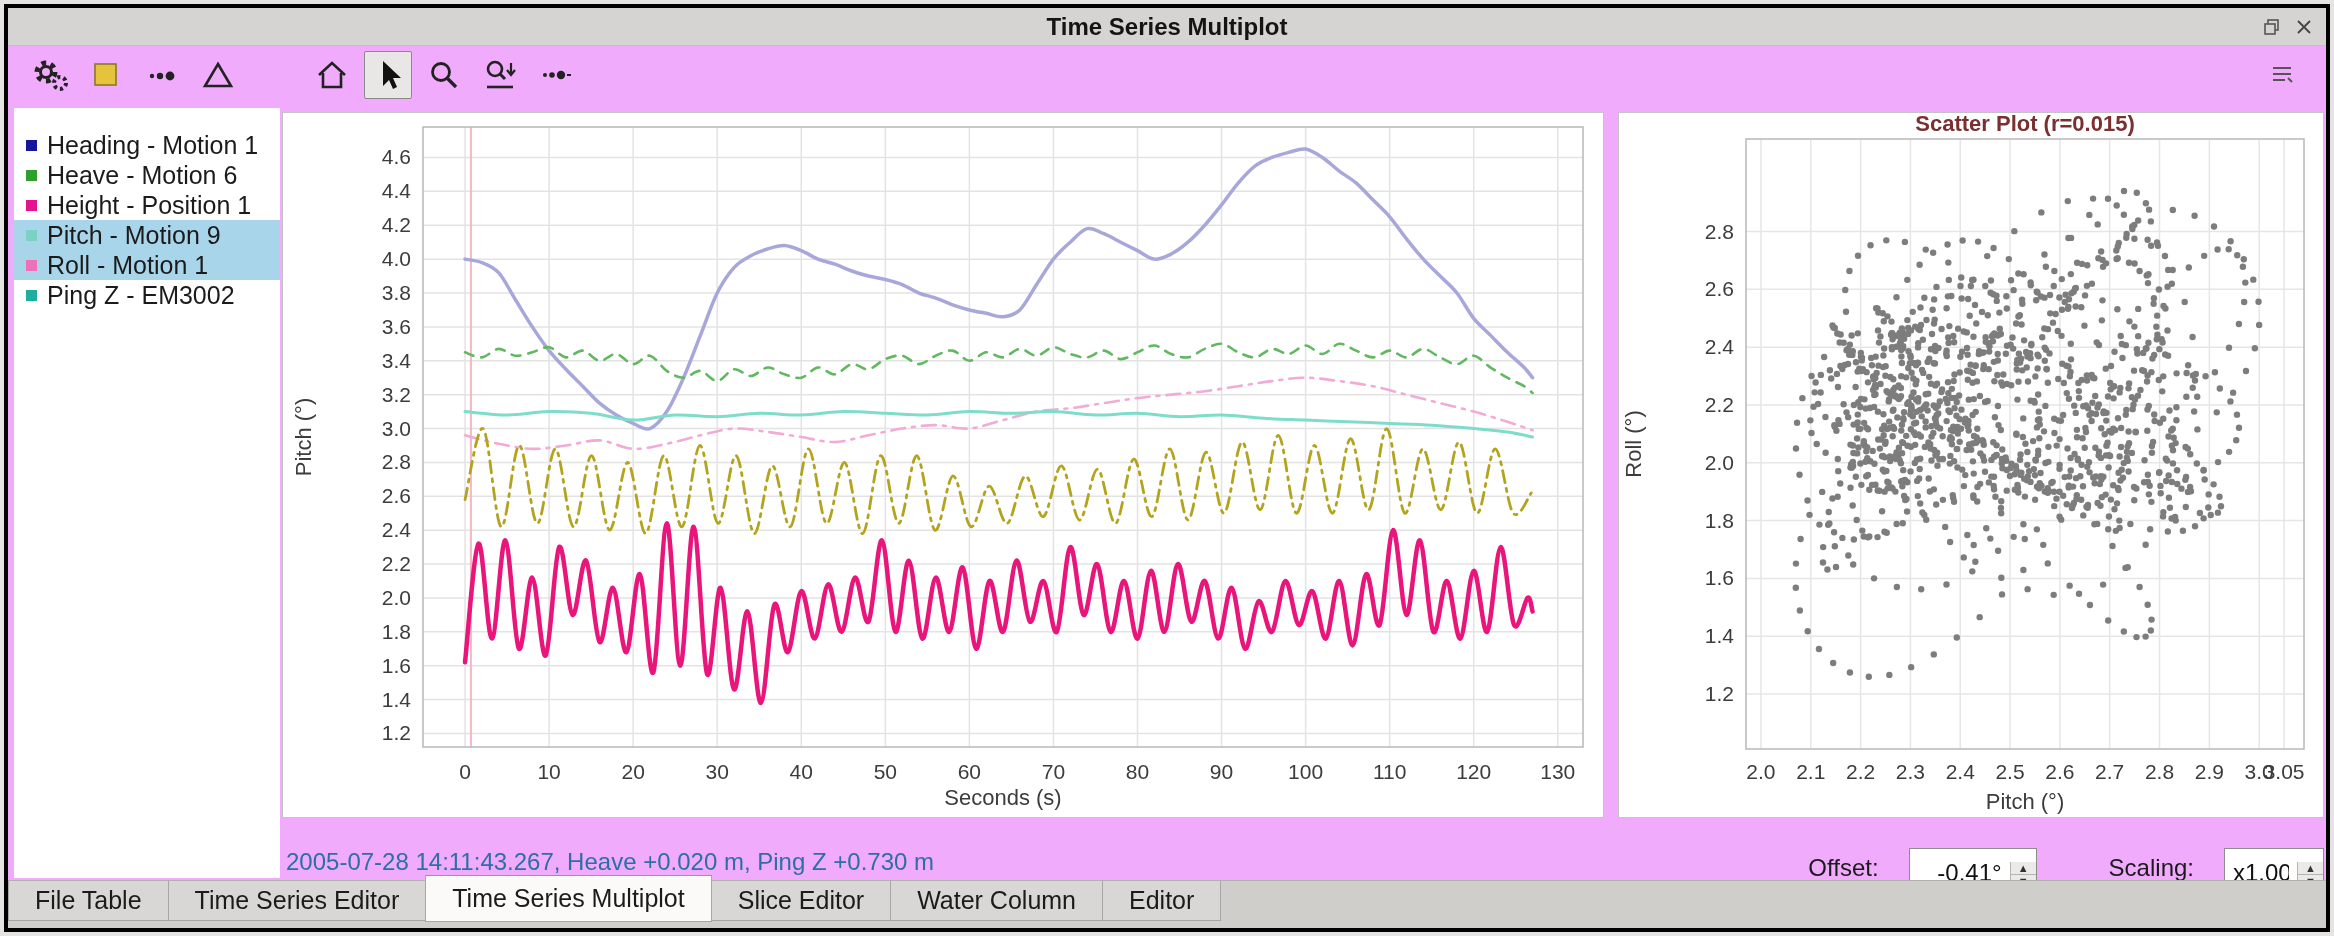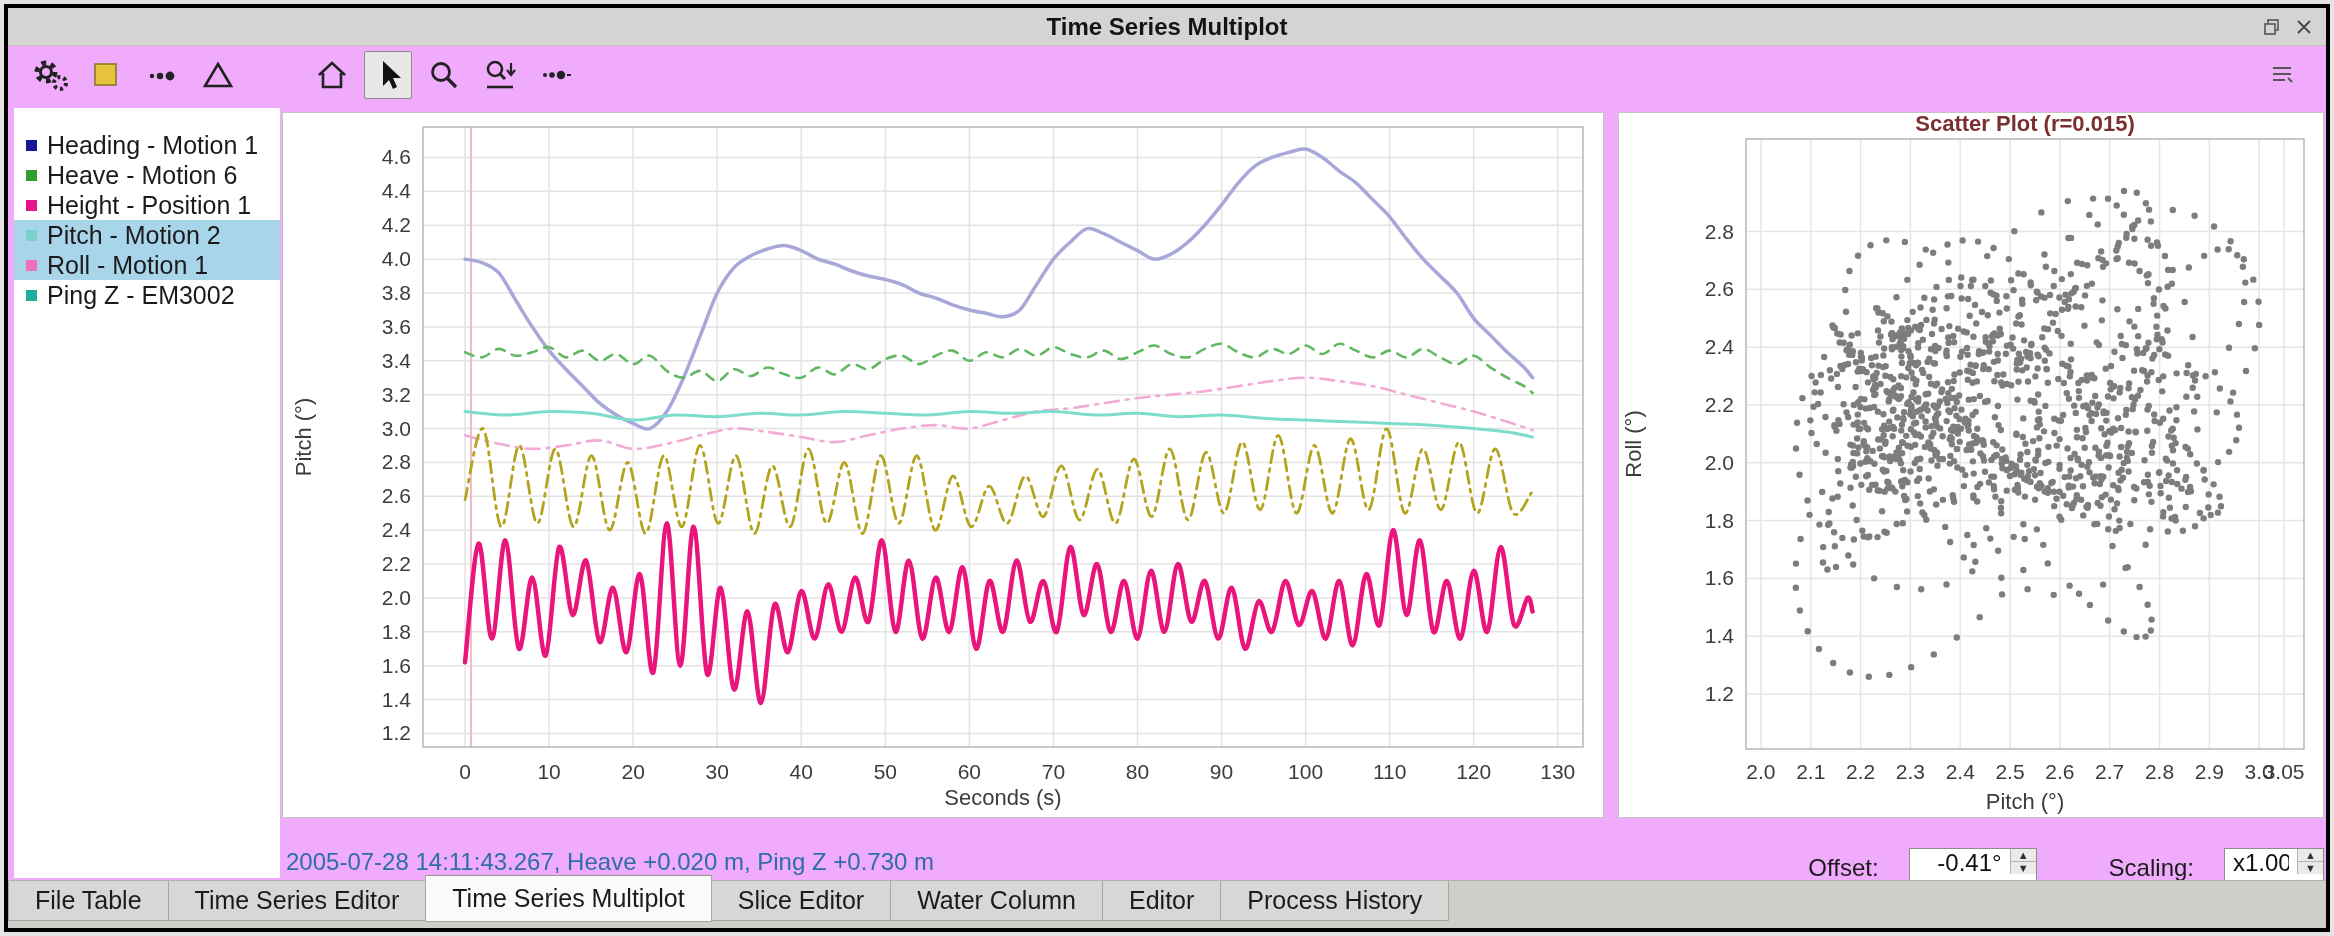--- a/index.html
+++ b/index.html
@@ -16,21 +16,21 @@
   .panel-menu{position:absolute;right:26px;top:10px}
   .legend-panel{position:absolute;left:6px;top:100px;width:266px;bottom:50px;background:#ffffff;padding-top:22px}
   .lg-row{display:flex;align-items:center;height:30px;font-size:25px;color:#1b1b1b}
   .lg-row.sel{background:#a9d5eb}
   .lg-sq{width:11px;height:11px;margin:0 10px 0 12px;flex:0 0 auto}
   .card{position:absolute;background:#ffffff;border:1px solid #c6c4c2}
   #ts-card{left:274px;top:104px;width:1322px;height:706px}
   #sc-card{left:1610px;top:104px;width:706px;height:706px}
   .status{position:absolute;left:278px;top:840px;font-size:24px;color:#2d6ea6}
   .controls{position:absolute;left:1610px;top:838px;width:706px;height:44px;display:flex;align-items:center;justify-content:flex-end;gap:30px;font-size:24px;color:#1b1b1b}
-  .spinbox{display:flex;border:1px solid #8f8d8b;background:#fff;height:40px;align-items:flex-start}
+  .spinbox{display:flex;border:1px solid #8f8d8b;background:#fff;height:40px;align-items:flex-end}
   .spinbox input{border:none;outline:none;font-size:24px;text-align:right;padding:0 8px;font-family:inherit;color:#111;background:#fff}
   .spincol{width:26px;border-left:1px solid #b5b3b1;display:flex;flex-direction:column}
   .spinbtn{flex:1;display:flex;align-items:center;justify-content:center;font-size:11px;color:#333;background:#eceae8}
   .spinbtn.up{border-bottom:1px solid #b5b3b1}
   .tabstrip{position:absolute;left:0;right:0;bottom:0;height:48px;background:#d0cecb;border-top:1px solid #b3b1af;overflow:visible}
   .tabs{display:flex;align-items:flex-start;}
   .tab{height:40px;padding:0 26px;display:flex;align-items:center;font-size:25px;color:#1b1b1b;background:#d9d7d5;border:1px solid #a8a6a4;border-top:none;margin-right:-1px;white-space:nowrap}
   .tab.active{background:#fbfaf9;height:47px;margin-top:-6px;border-top:1px solid #989694;position:relative;z-index:2}
   svg{display:block}
 </style>
@@ -130,21 +130,21 @@
       <div class="lg-row">
         <span class="lg-sq" style="background: rgb(47, 158, 47);"></span>
         <span>Heave - Motion 6</span>
       </div>
       <div class="lg-row">
         <span class="lg-sq" style="background: rgb(230, 17, 140);"></span>
         <span>Height - Position 1</span>
       </div>
       <div class="lg-row sel">
         <span class="lg-sq" style="background: rgb(121, 210, 197);"></span>
-        <span>Pitch - Motion 2</span>
+        <span>Pitch - Motion 9</span>
       </div>
       <div class="lg-row sel">
         <span class="lg-sq" style="background: rgb(239, 111, 185);"></span>
         <span>Roll - Motion 1</span>
       </div>
       <div class="lg-row">
         <span class="lg-sq" style="background: rgb(31, 174, 158);"></span>
         <span>Ping Z - EM3002</span>
       </div>
     </div>
@@ -1505,17 +1505,16 @@
   </div>
 
   <div class="tabstrip">
     <div class="tabs" id="tabs">
         <div class="tab">File Table</div>
         <div class="tab">Time Series Editor</div>
         <div class="tab active">Time Series Multiplot</div>
         <div class="tab">Slice Editor</div>
         <div class="tab">Water Column</div>
         <div class="tab">Editor</div>
-        <div class="tab">Process History</div>
       </div>
   </div>
 
 </div>
 
 </body></html>

